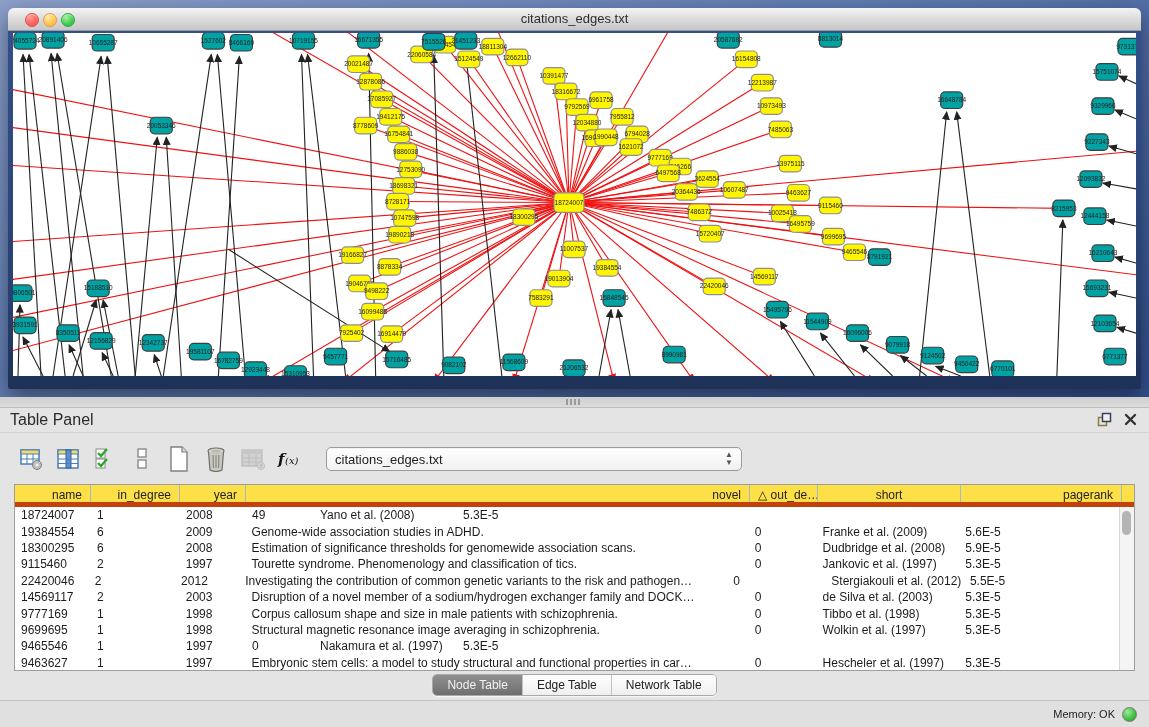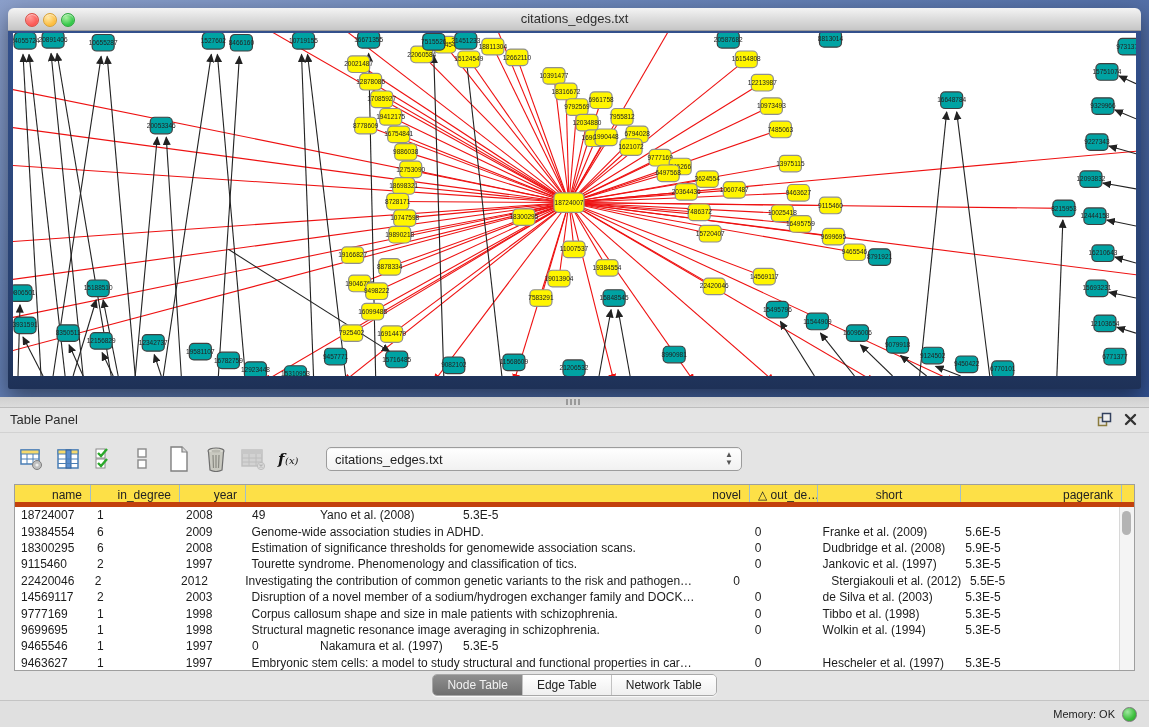--- a/index.html
+++ b/index.html
@@ -26,21 +26,21 @@
 
   
   .splitter{position:absolute;top:397px;left:0;width:1149px;height:10px;
     background:linear-gradient(#CFCFCF,#DCDCDC);border-bottom:1px solid #BDBDBD;}
   .grip{position:absolute;left:566px;top:2px;width:14px;height:6px;
     background:repeating-linear-gradient(90deg,#9A9A9A 0 2px,transparent 2px 4px);}
 
   
   .table-panel{position:absolute;top:408px;left:0;width:1149px;height:292px;background:#E4E4E4;}
   .panel-header{position:absolute;top:0;left:0;right:0;height:24px;line-height:24px;
-    font-size:13px;color:#2B2B2B;padding-left:10px;border-bottom:1px solid #D2D2D2;}
+    font-size:16px;color:#2B2B2B;padding-left:10px;border-bottom:1px solid #D2D2D2;}
   .panel-actions{position:absolute;right:12px;top:4px;display:flex;gap:12px;align-items:center;}
   .panel-actions svg{display:block;cursor:pointer;}
 
   .toolbar{position:absolute;top:34px;left:16px;height:34px;display:flex;align-items:center;gap:7px;}
   .tb-btn{width:30px;height:30px;display:flex;align-items:center;justify-content:center;background:transparent;border:0;padding:0;}
   .tb-btn.disabled{opacity:.45;}
   .tb-select{margin-left:14px;width:398px;height:22px;border:1px solid #9C9C9C;border-radius:5px;
     background:linear-gradient(#FFFFFF,#F1F1F1);display:flex;align-items:center;
     font-size:13px;color:#222;padding:0 8px;position:relative;box-shadow:inset 0 1px 1px rgba(0,0,0,.06);}
   .tb-select .arrows{position:absolute;right:8px;top:3px;font-size:8px;line-height:8px;color:#555;text-align:center;}
@@ -828,21 +828,21 @@
             <div class="td" style="width: 68px;">0</div>
             <div class="td" style="width: 143px;">Tibbo et al. (1998)</div>
             <div class="td" style="width: 161px;">5.3E-5</div>
           </div>
           <div class="tr">
             <div class="td" style="width: 76px;">9699695</div>
             <div class="td" style="width: 89px;">1</div>
             <div class="td" style="width: 66px;">1998</div>
             <div class="td" style="width: 504px;">Structural magnetic resonance image averaging in schizophrenia.</div>
             <div class="td" style="width: 68px;">0</div>
-            <div class="td" style="width: 143px;">Wolkin et al. (1994)</div>
+            <div class="td" style="width: 143px;">Wolkin et al. (1997)</div>
             <div class="td" style="width: 161px;">5.3E-5</div>
           </div>
           <div class="tr">
             <div class="td" style="width: 76px;">9465546</div>
             <div class="td" style="width: 89px;">1</div>
             <div class="td" style="width: 66px;">1997</div>
             <div class="td" style="width: 68px;">0</div>
             <div class="td" style="width: 143px;">Nakamura et al. (1997)</div>
             <div class="td" style="width: 161px;">5.3E-5</div>
           </div>

